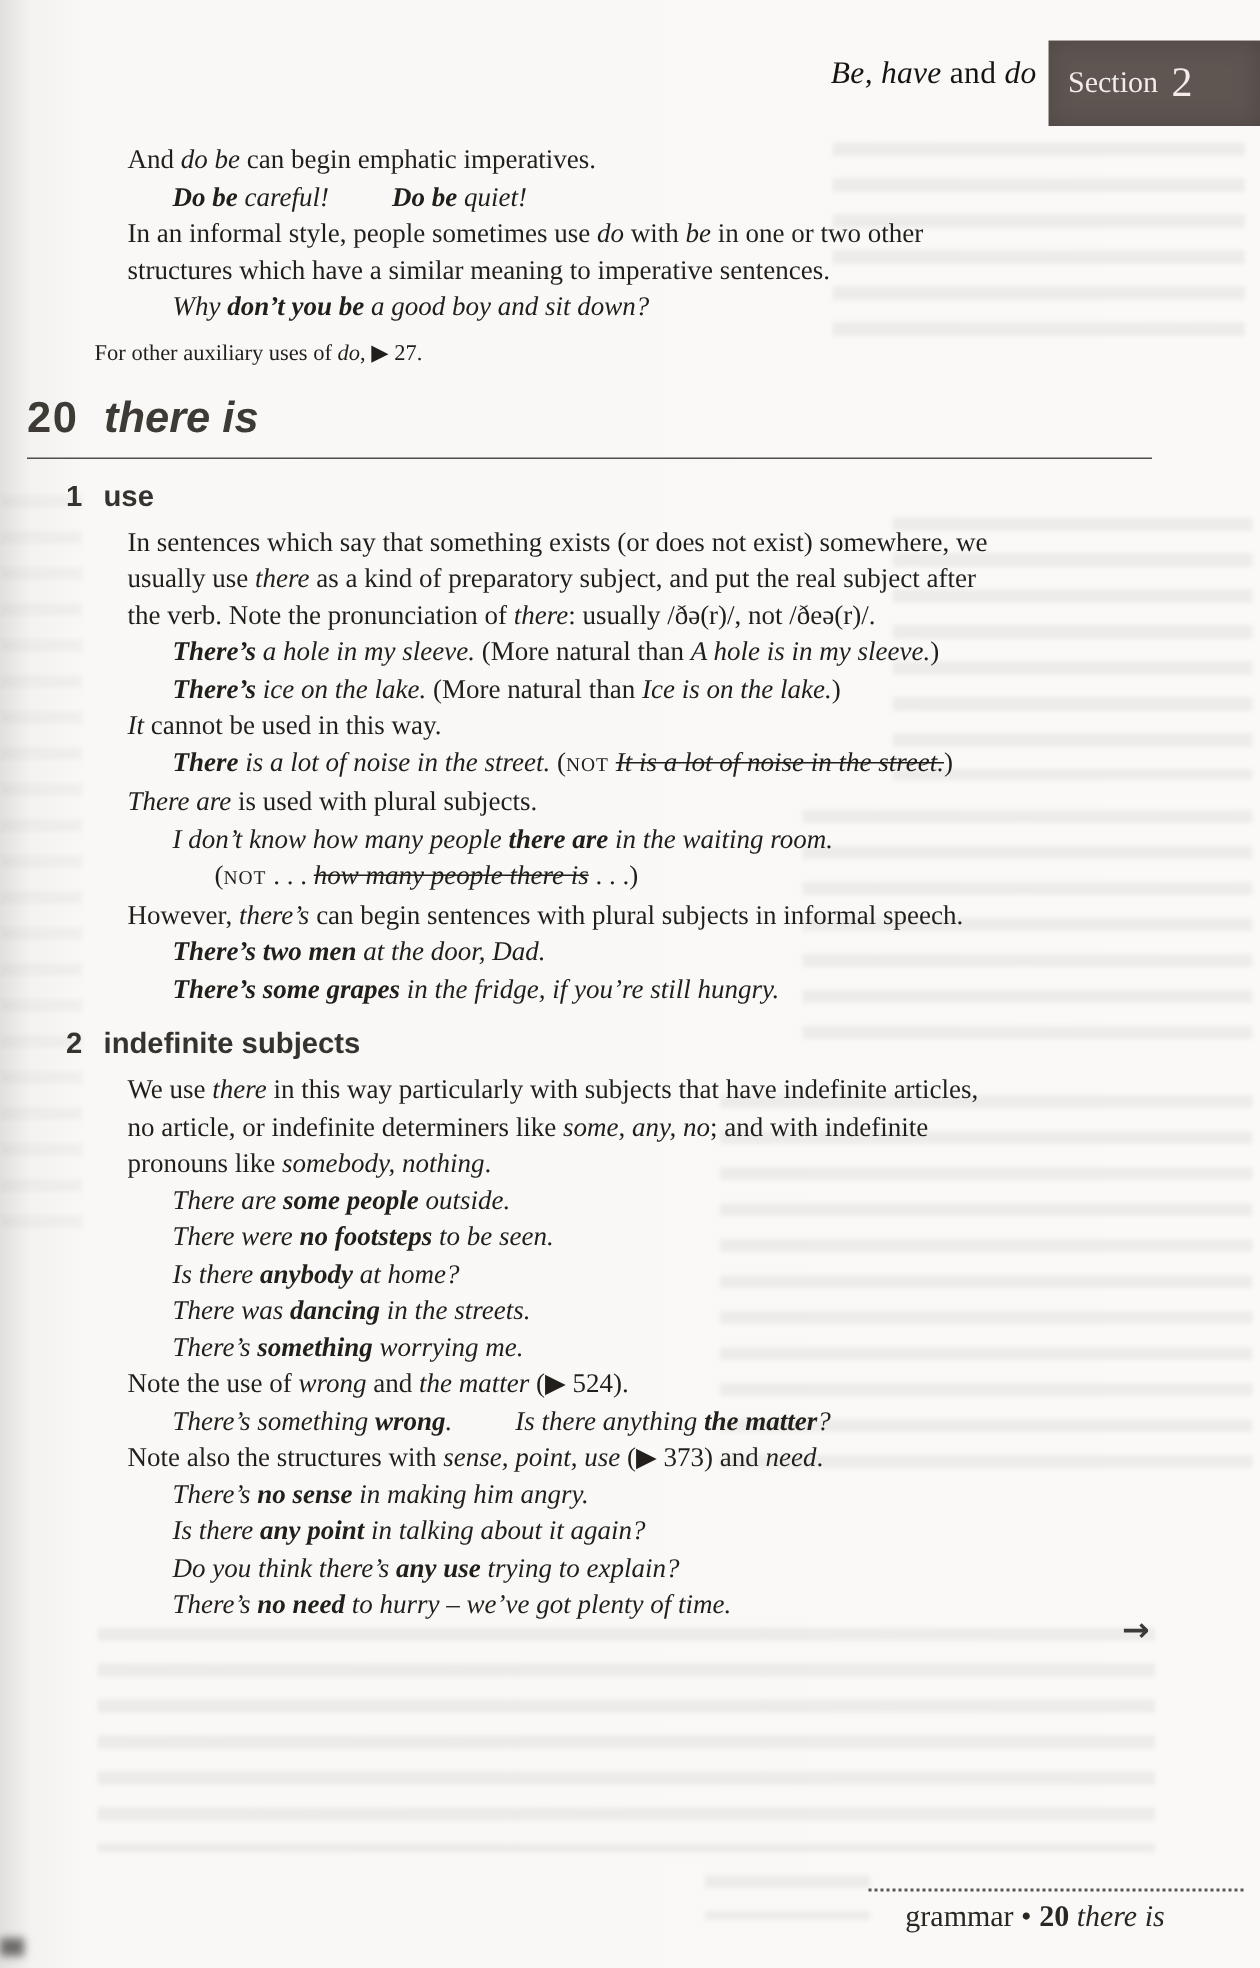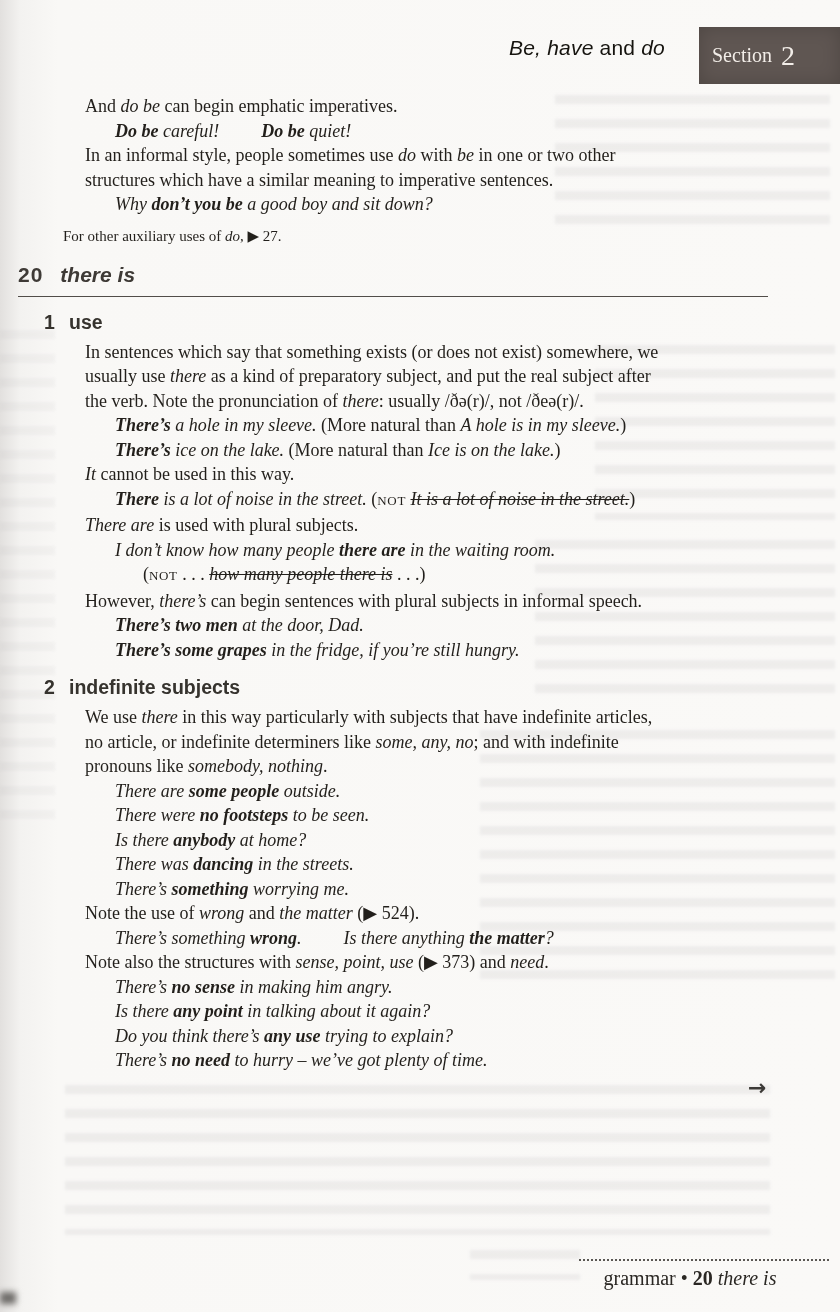--- a/index.html
+++ b/index.html
@@ -9,22 +9,22 @@
     font-family:"Liberation Serif",serif;
   }
   .page{
     position:relative;width:840px;height:1312px;
     background:linear-gradient(90deg,#e2e0de 0px,#f3f2f0 20px,#f9f8f6 58px,#faf9f7 100%);
     color:#221f1b;
   }
   
   .running-head{position:absolute;top:12px;right:0;display:flex;align-items:center;}
   .rh-title{
-    font-family:Liberation Sans, sans-serif;font-size:21px;color:#16140f;
-    margin-right:34px;letter-spacing:.2px;
+    font-family:Liberation Serif, serif;font-size:21px;color:#16140f;
+    margin-right:8px;letter-spacing:.2px;
   }
   .section-badge{
     width:141px;height:57px;background:#5f5652;color:#f2ede8;
     display:flex;align-items:center;box-sizing:border-box;padding-left:13px;
     font-family:"Liberation Serif",serif;font-size:20px;
     box-shadow:inset 0 0 18px rgba(0,0,0,.18);
     margin-top:15px;
   }
   .section-num{font-size:28px;margin-left:9px;}
 
@@ -39,21 +39,21 @@
   .seg-i{font-style:italic;}
   .seg-bi{font-style:italic;font-weight:700;}
   .seg-sc{font-size:13px;letter-spacing:.05em;text-align:center;}
   .seg-sti{font-style:italic;text-decoration:line-through;text-decoration-thickness:1.2px;}
   .seg-gap{display:inline-block;width:42px;}
 
   .unit-heading{
     margin:16px 72px 10px 18px;padding-bottom:9px;
     border-bottom:1.7px solid #514d49;
     font-family:"Liberation Sans",sans-serif;font-weight:700;
-    font-size:21px;color:#3e3a36;
+    font-size:29px;color:#3e3a36;
   }
   .unit-number{margin-right:17px;letter-spacing:1px;}
   .unit-title{font-style:italic;}
 
   .sec-header{
     margin:14px 6px 6px;padding-left:38px;
     font-family:"Liberation Sans",sans-serif;font-weight:700;
     font-size:19.5px;color:#36332e;
   }
   .sec-num{display:inline-block;min-width:25px;}

